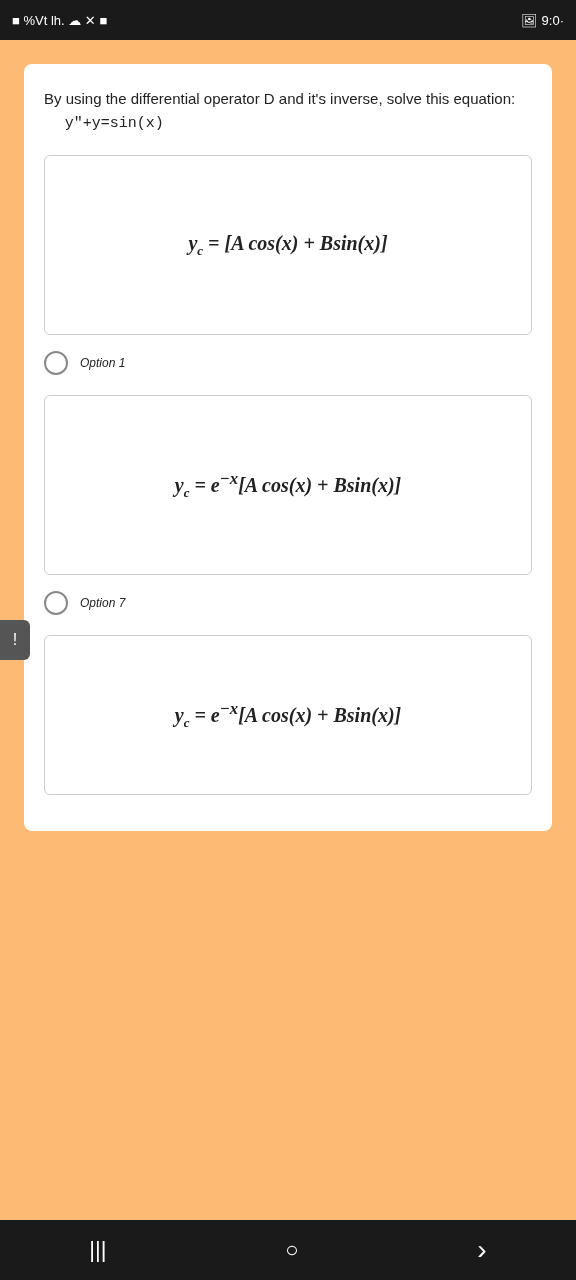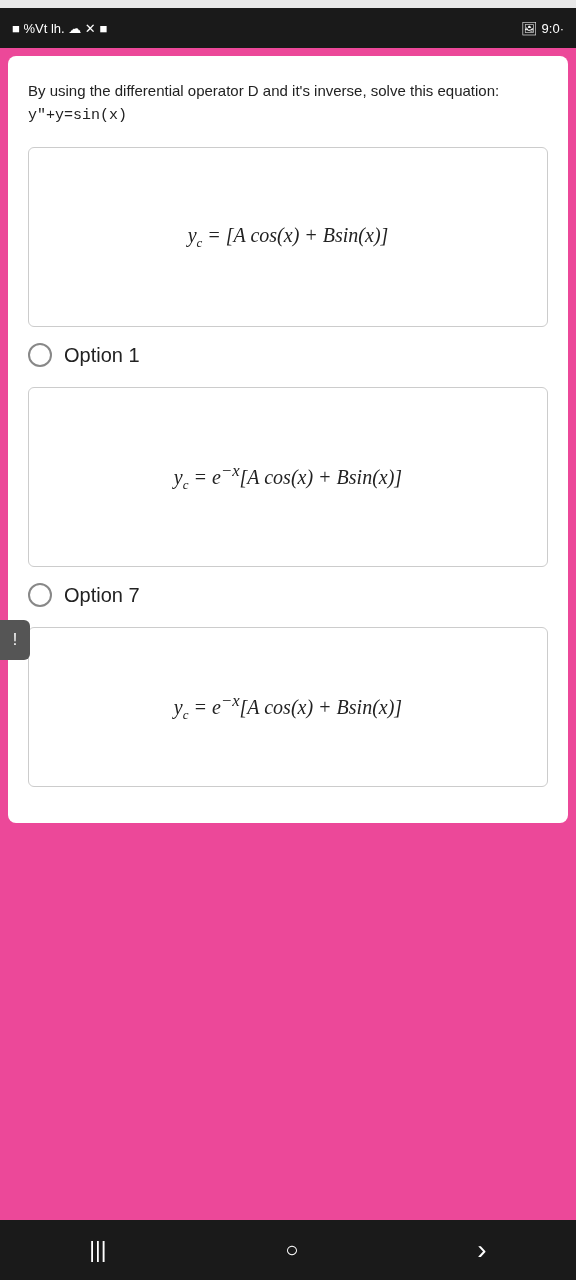--- a/index.html
+++ b/index.html
@@ -14,42 +14,41 @@
 
     
     .status-bar {
       width: 100%;
       height: 40px;
       background: #1a1a1a;
       display: flex;
       align-items: center;
       justify-content: space-between;
       padding: 8px 12px;
-      margin-top: 8px;
     }
     .status-left {
       display: flex;
       align-items: center;
       gap: 6px;
       color: white;
       font-size: 13px;
     }
     .status-right {
       color: white;
       font-size: 13px;
       display: flex;
       align-items: center;
       gap: 4px;
     }
 
     
     .content-area {
       flex: 1;
-      background: #ec4899;
-      padding: 8px;
+      background: #fdba74;
+      padding: 24px;
     }
 
     
     .card {
       background: #fff;
       border-radius: 8px;
       padding: 24px 20px 20px 20px;
     }
 
     .question-text {
@@ -80,20 +79,21 @@
       padding: 20px;
       margin-bottom: 12px;
     }
 
     .formula-text {
       font-size: 20px;
       color: #222;
       font-family: 'Times New Roman', serif;
       font-style: italic;
       text-align: center;
+      font-weight: bold;
     }
 
     
     .option-row {
       display: flex;
       align-items: center;
       gap: 12px;
       padding: 4px 0;
     }
 
@@ -104,22 +104,23 @@
       border: 2px solid #888;
       background: #fff;
       display: flex;
       align-items: center;
       justify-content: center;
       flex-shrink: 0;
       cursor: pointer;
     }
 
     .option-label {
-      font-size: 20px;
+      font-size: 12px;
       color: #222;
+      font-style: italic;
     }
 
     
     .nav-bar {
       width: 100%;
       height: 60px;
       background: #1a1a1a;
       display: flex;
       align-items: center;
       justify-content: space-around;

